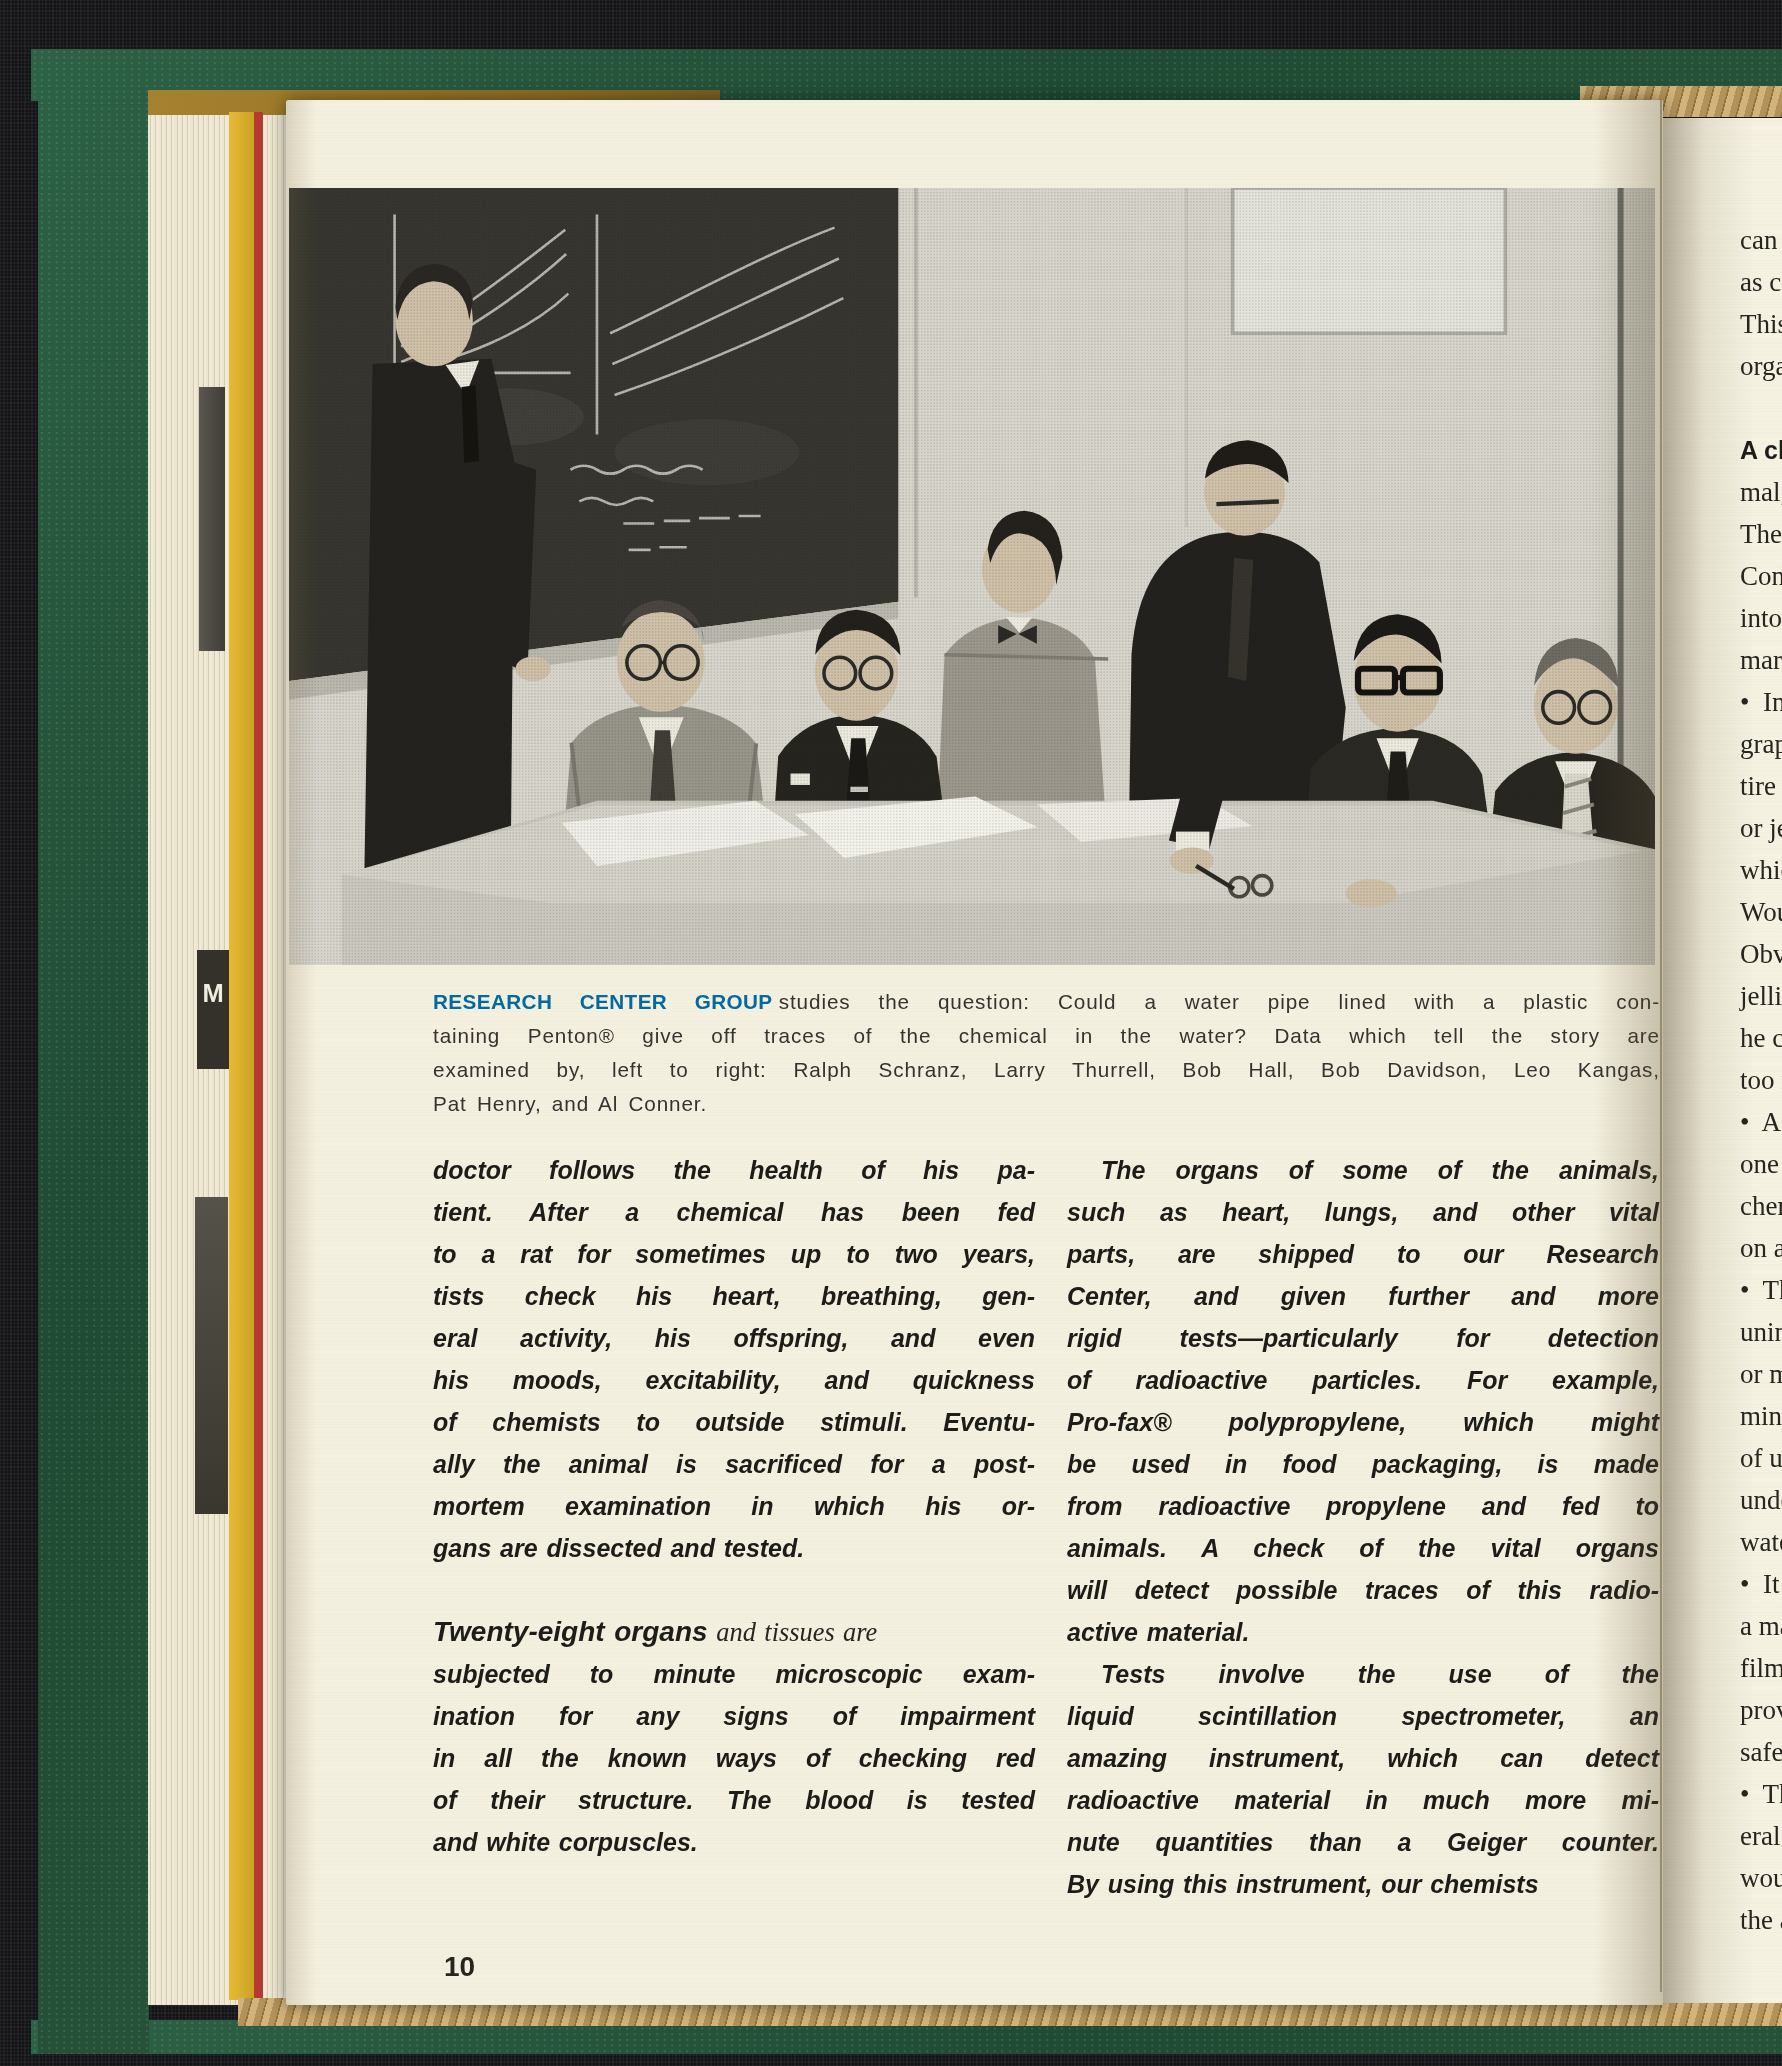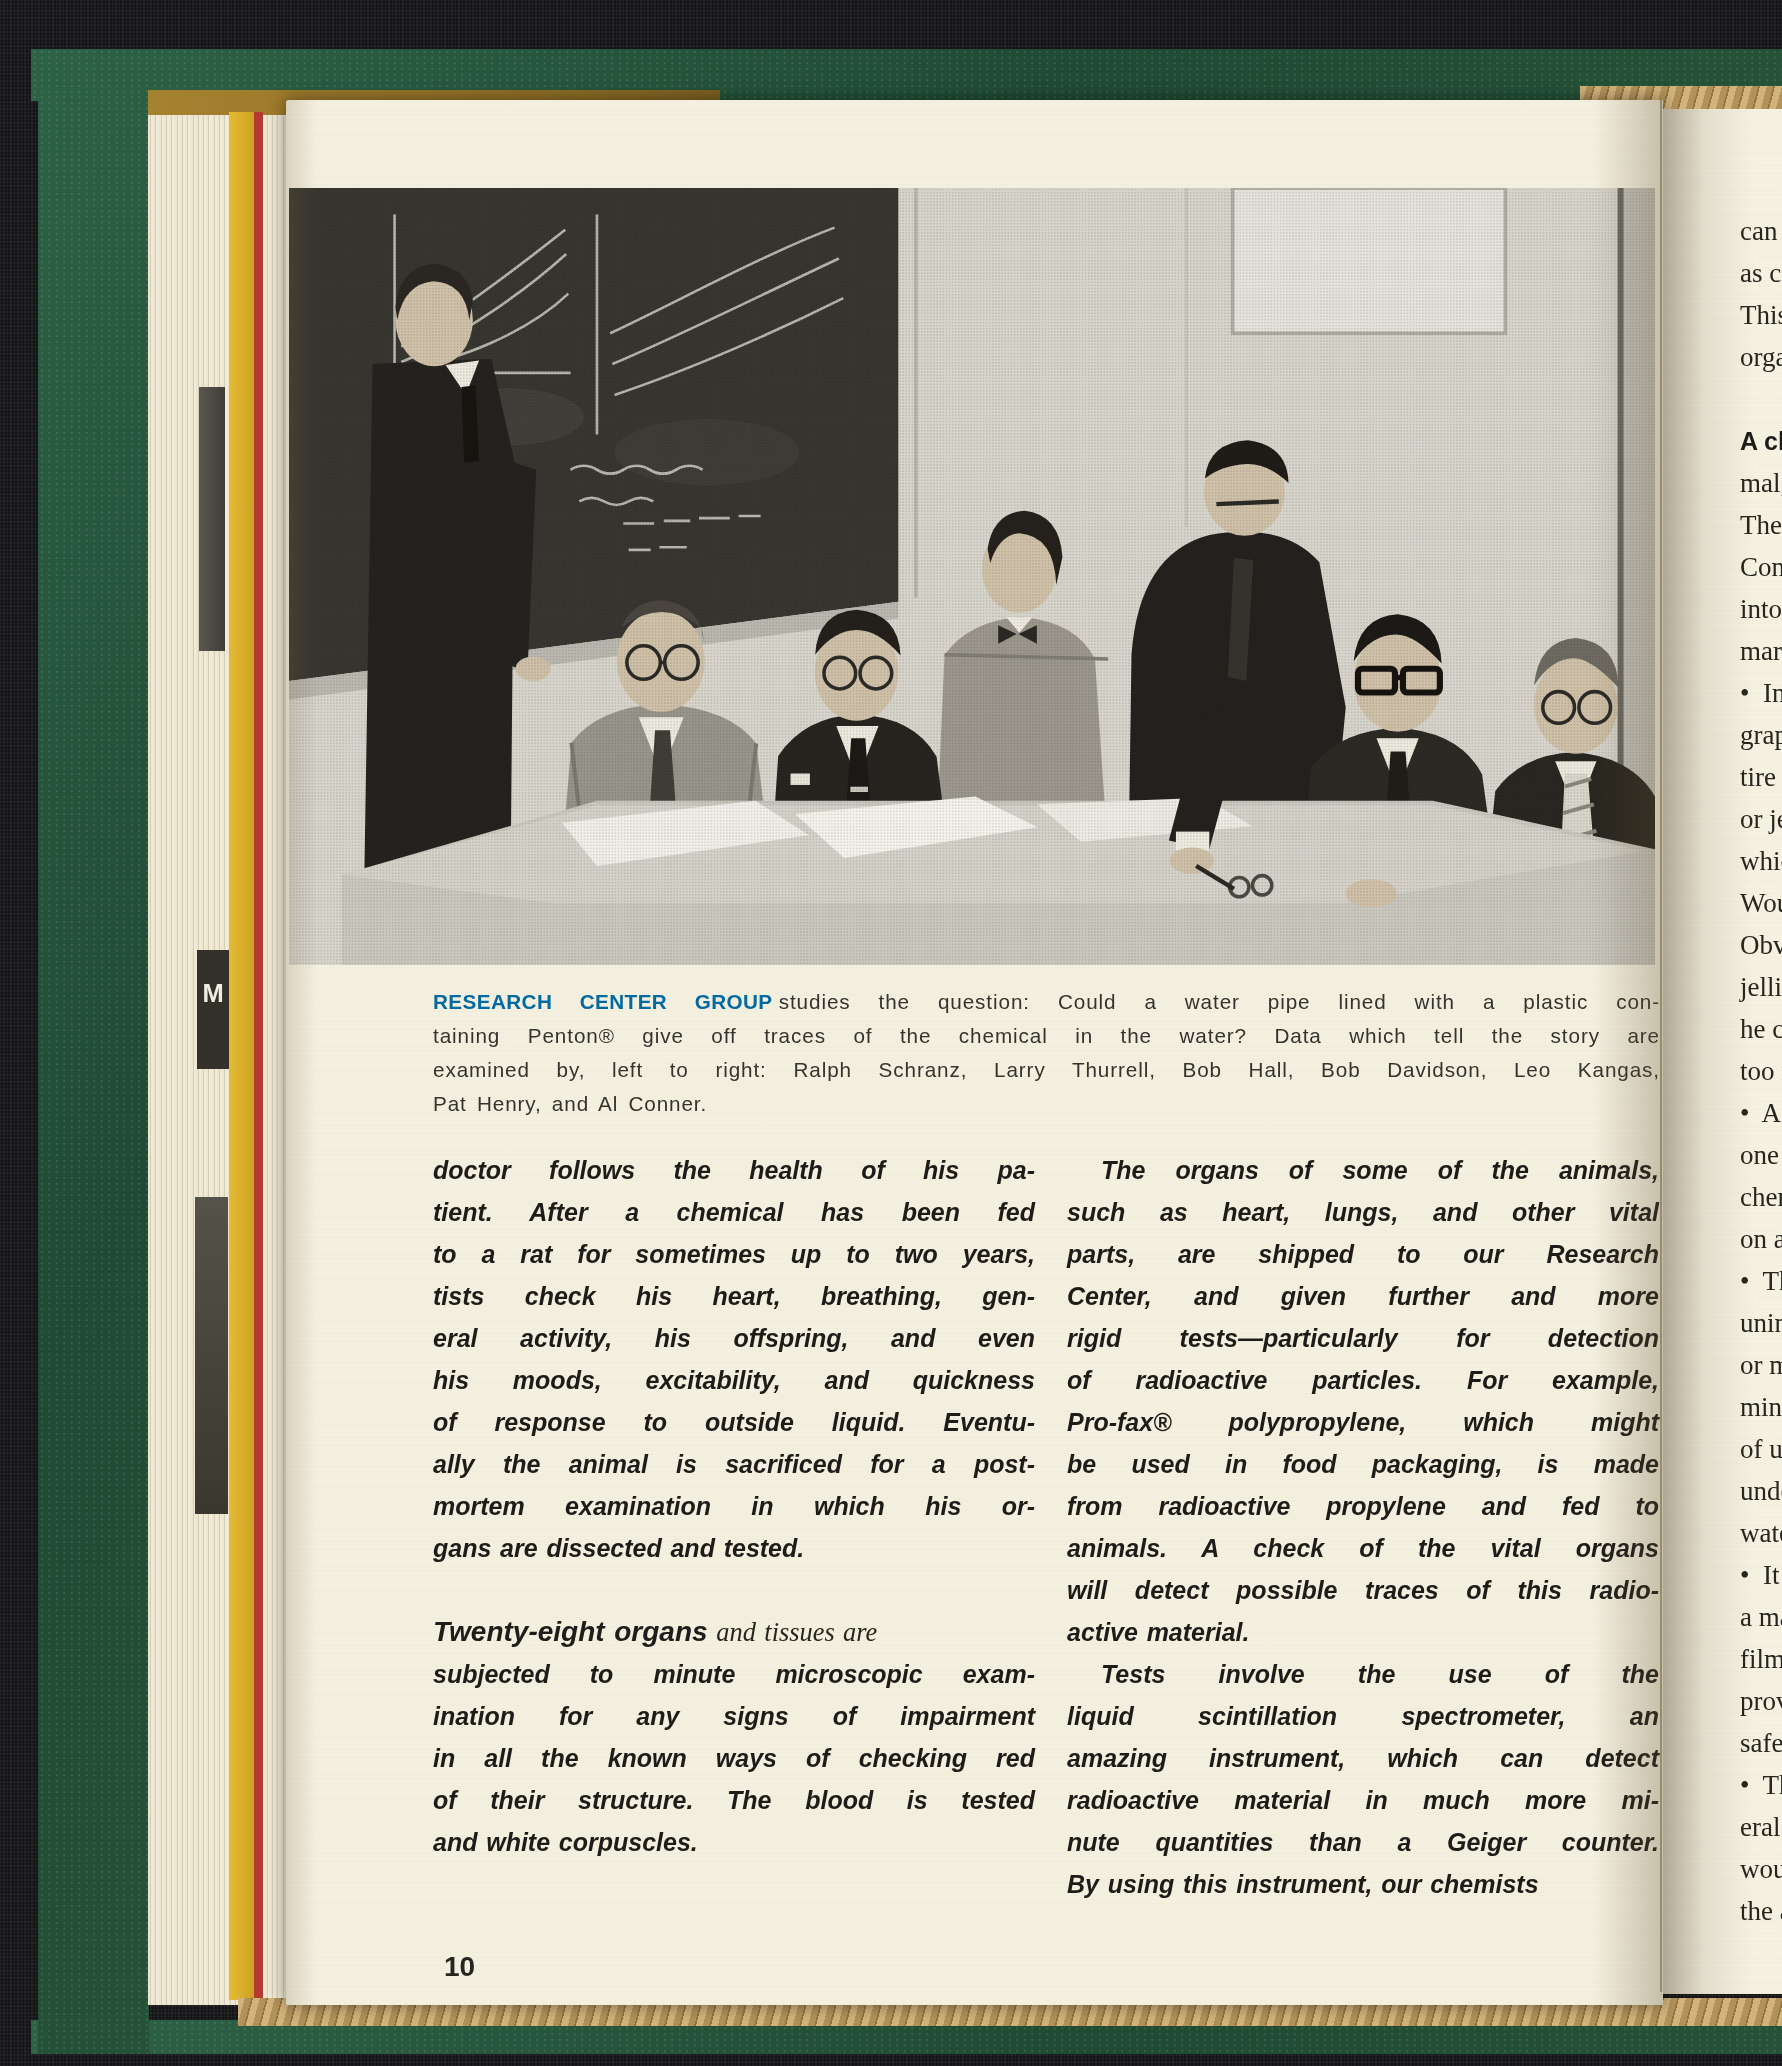--- a/index.html
+++ b/index.html
@@ -71,21 +71,21 @@
   .par{position:relative;}
   .line{text-align:justify;text-align-last:justify;height:42px;white-space:nowrap;}
   .par .line:last-child{text-align-last:left;white-space:normal;}
   .indent-first .line:first-child{text-indent:34px;}
   .p2-gap{margin-top:42px;}
   .lead-sans{font-family:"Liberation Sans",sans-serif;font-weight:bold;font-size:28px;
     color:#1e1d1a;margin-right:8.8px;letter-spacing:0px;}
   .page-num{position:absolute;left:158px;top:1851px;
     font-family:"Liberation Sans",sans-serif;font-weight:bold;font-size:28px;color:#26251f;}
   
-  .page-right{position:absolute;left:1663px;top:109px;width:120px;height:1885px;
+  .page-right{position:absolute;left:1663px;top:118px;width:120px;height:1885px;
     background:linear-gradient(to right, rgba(70,58,32,.40), rgba(70,58,32,.10) 42px, rgba(0,0,0,0) 92px),#f6f2e1;
     overflow:hidden;}
   .rp-lines{position:absolute;left:77px;top:101px;width:185px;
     font-size:27px;line-height:42px;color:#26251f;}
   .rp-line{height:42px;white-space:pre;text-align:left;}
   .bold-sans{font-family:"Liberation Sans",sans-serif;font-weight:bold;font-size:25px;color:#1d1c19;}
   
   .grain{position:absolute;inset:0;pointer-events:none;
     background:repeating-linear-gradient(0deg, rgba(0,0,0,.012) 0 0.9px, transparent 0.9px 2.6px);}
 </style>
@@ -260,21 +260,21 @@
     </div>
 
     <div class="col col-left">
       <div class="par">
           <div class="line bold-sans">doctor follows the health of his pa-</div>
           <div class="line bold-sans">tient.  After a chemical has been fed</div>
           <div class="line bold-sans">to a rat for sometimes up to two years,</div>
           <div class="line bold-sans">tists check his heart, breathing, gen-</div>
           <div class="line bold-sans">eral activity, his offspring, and even</div>
           <div class="line bold-sans">his moods, excitability, and quickness</div>
-          <div class="line bold-sans">of response to outside liquid.  Eventu-</div>
+          <div class="line bold-sans">of chemists to outside stimuli.  Eventu-</div>
           <div class="line bold-sans">ally the animal is sacrificed for a post-</div>
           <div class="line bold-sans">mortem examination in which his or-</div>
           <div class="line bold-sans">gans are dissected and tested.</div>
         </div>
       <div class="par p2-gap">
         <div class="line"><span class="lead-sans">Twenty-eight organs</span><span>and tissues are</span></div>
       </div>
       <div class="par">
           <div class="line bold-sans">subjected to minute microscopic exam-</div>
           <div class="line bold-sans">ination for any signs of impairment</div>

